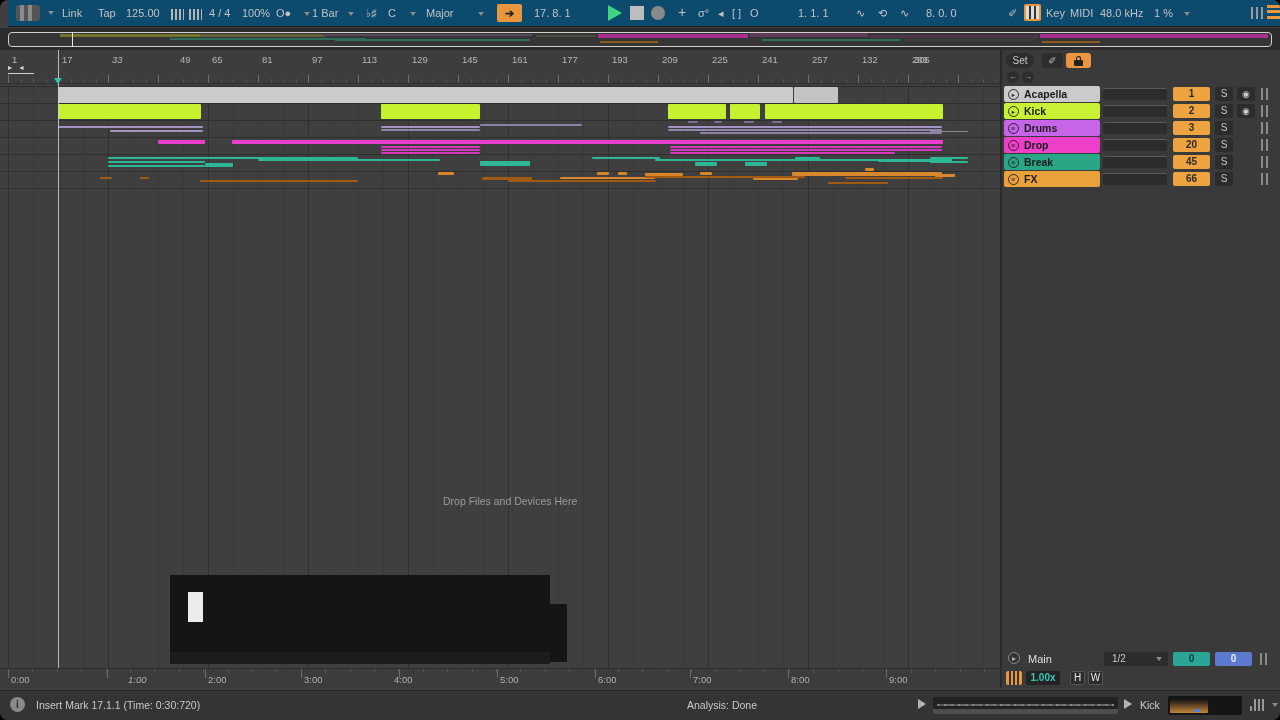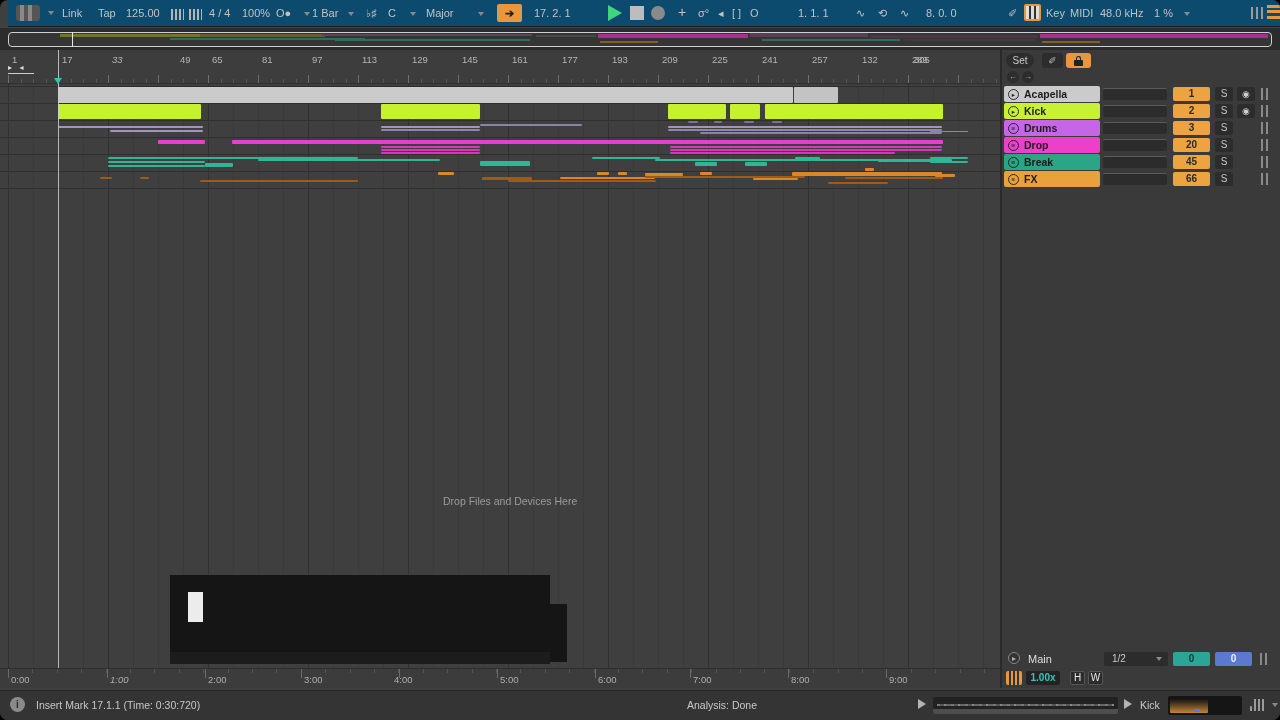--- a/index.html
+++ b/index.html
@@ -115,21 +115,21 @@
     <span class="tb" style="left:268px">O●</span>
     <span class="caret abs" style="left:292px;top:12px"></span>
     <span class="tb white" style="left:304px">1 Bar</span>
     <span class="caret abs" style="left:336px;top:12px"></span>
     <span class="tb dim" style="left:358px">♭♯</span>
     <span class="tb dim" style="left:380px">C</span>
     <span class="caret abs" style="left:398px;top:12px"></span>
     <span class="tb dim" style="left:418px">Major</span>
     <span class="caret abs" style="left:466px;top:12px"></span>
     <div class="follow-box">➔</div>
-    <span class="tb white" style="left:526px">17.  2.  1</span>
+    <span class="tb white" style="left:526px">17.  8.  1</span>
     <div class="play-btn"></div>
     <div class="stop-btn"></div>
     <div class="rec-btn"></div>
     <span class="tb" style="left:670px;font-size:14px;top:4px">+</span>
     <span class="tb" style="left:690px">σ°</span>
     <span class="tb dim" style="left:710px">◂</span>
     <span class="tb dim" style="left:724px">[ ]</span>
     <span class="tb dim" style="left:742px">O</span>
     <span class="tb dim" style="left:790px">1.  1.  1</span>
     <span class="tb dim" style="left:848px">∿</span>
@@ -377,21 +377,21 @@
   </div>
 
   <div class="playhead"></div>
   <div class="ins-tri" style="left:54px;top:78px"></div>
   <div class="ins-tri" style="left:54px;top:668px"></div>
 
   <div class="min-ruler">
     <div id="min-labels">
         <div class="min-label" style="left: 11px;">0:00</div>
         <div class="min-tick" style="left: 8px; height: 9px;"></div>
-        <div class="min-label" style="left: 110px; font-style: italic;">1:00</div>
+        <div class="min-label" style="left: 128px; font-style: italic;">1:00</div>
         <div class="min-tick" style="left: 107px; height: 9px;"></div>
         <div class="min-label" style="left: 208px;">2:00</div>
         <div class="min-tick" style="left: 205px; height: 9px;"></div>
         <div class="min-label" style="left: 304px;">3:00</div>
         <div class="min-tick" style="left: 301px; height: 9px;"></div>
         <div class="min-label" style="left: 394px;">4:00</div>
         <div class="min-tick" style="left: 399px; height: 9px;"></div>
         <div class="min-label" style="left: 500px;">5:00</div>
         <div class="min-tick" style="left: 497px; height: 9px;"></div>
         <div class="min-label" style="left: 598px;">6:00</div>

